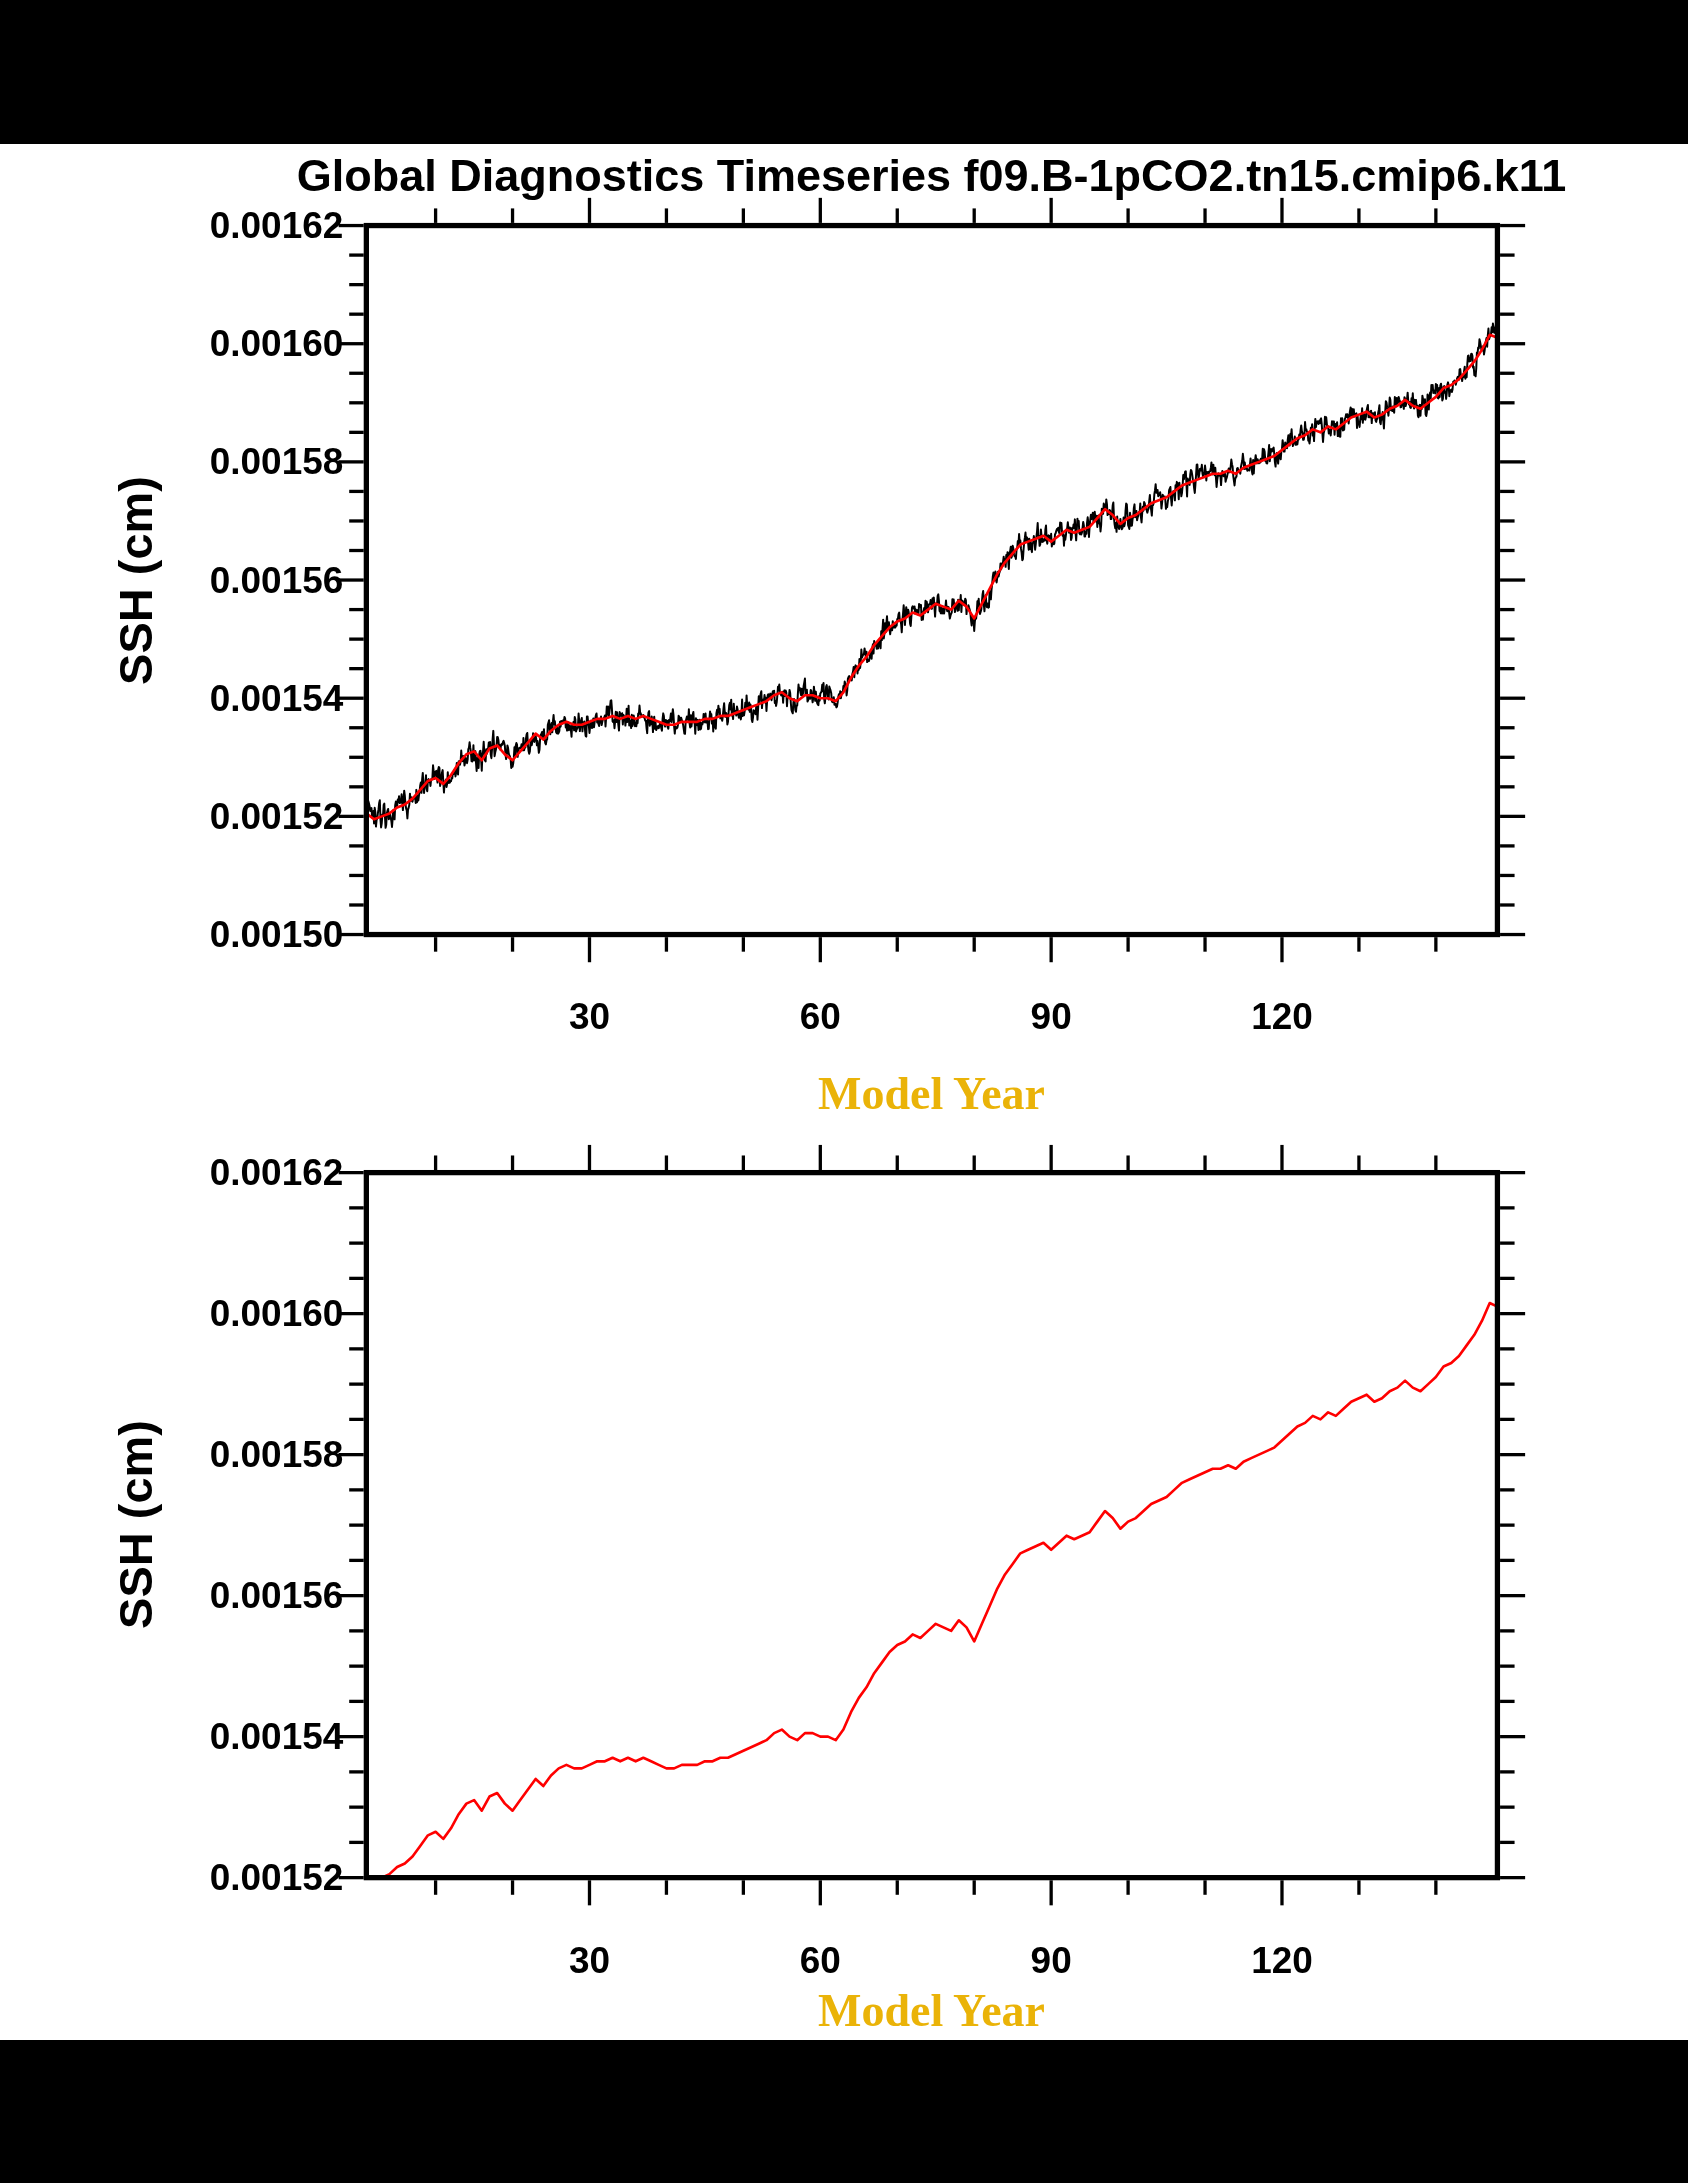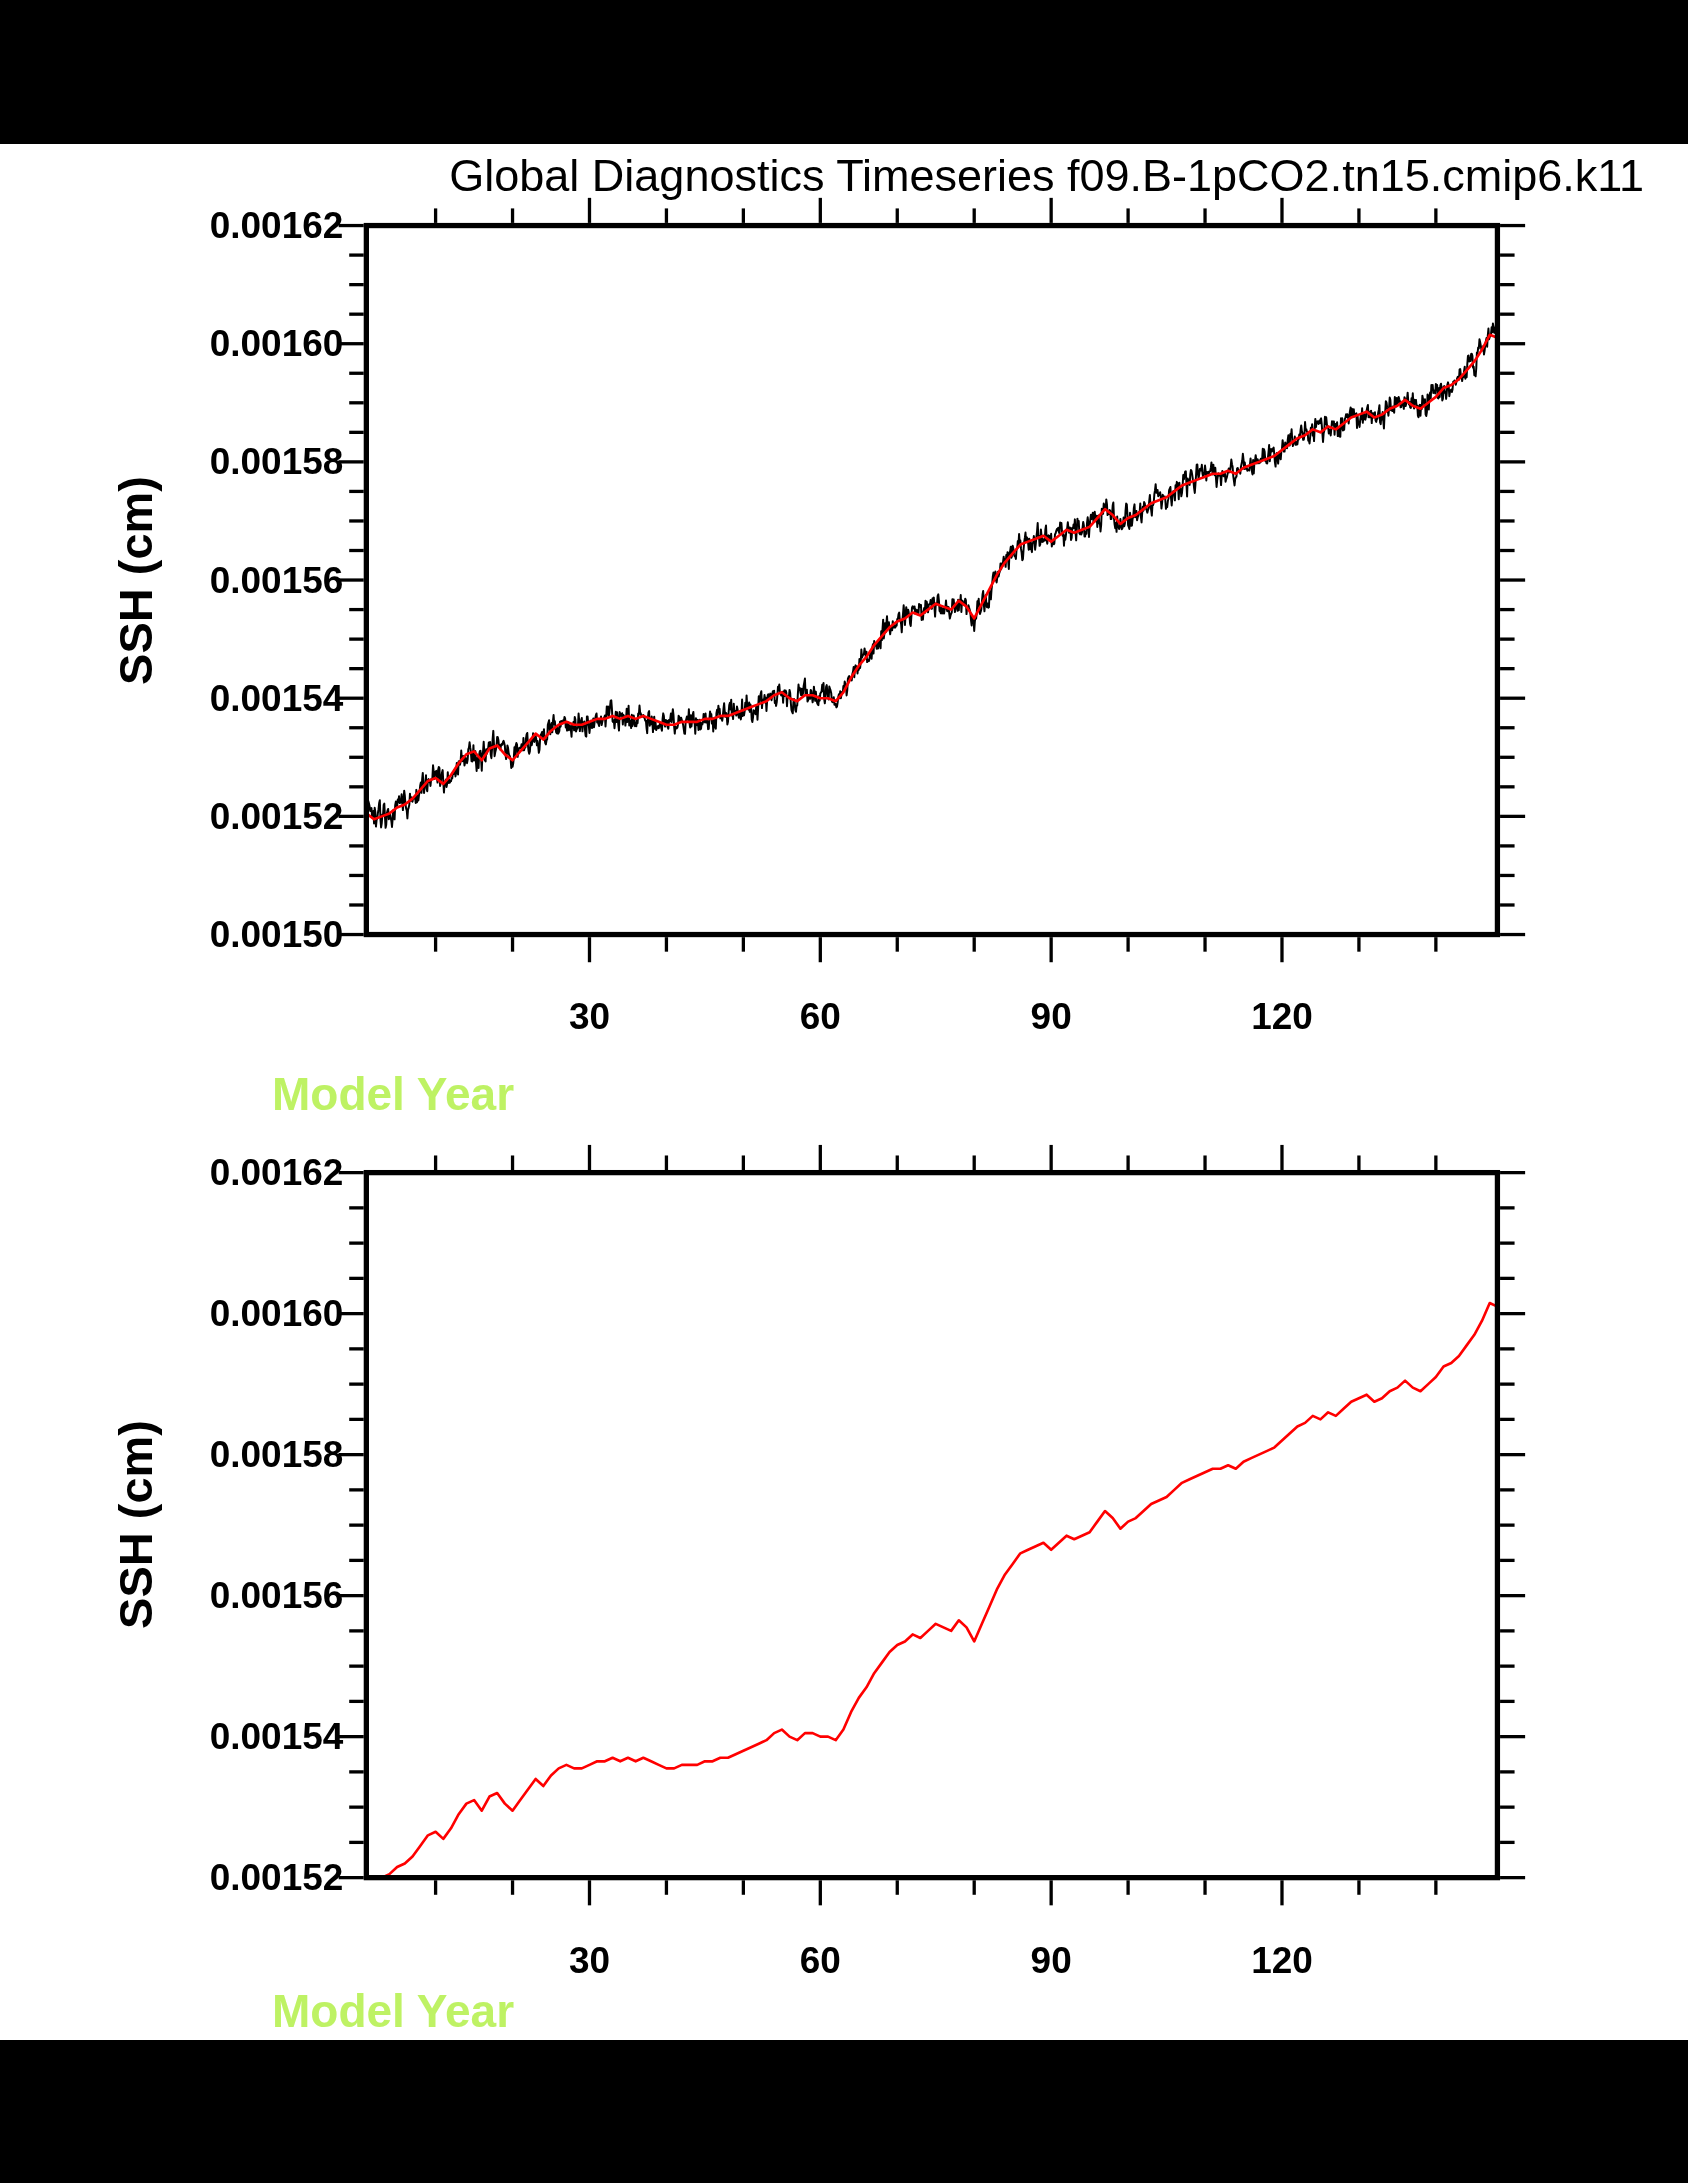--- a/index.html
+++ b/index.html
@@ -1,23 +1,23 @@
 <!DOCTYPE html>
 <html style="font-size:10.6px"><head>
 <meta charset="utf-8">
 <style>
   html,body{margin:0;padding:0;background:#000;}
   .page{position:relative;width:1689px;height:2183px;background:#000000;overflow:hidden;
         font-family:"Liberation Sans",sans-serif;}
   .canvas{position:absolute;left:0;top:144px;width:1689px;height:1896px;background:#ffffff;}
   #chart-svg{position:absolute;left:0;top:0;width:1689px;height:2183px;}
-  .fig-title{position:absolute;left:219px;top:150px;width:1425px;text-align:right;
-             font-size:45px;font-weight:normal;color:#000;white-space:nowrap;}
-  .x-title{position:absolute;left:272px;width:1319px;
-           font-size:46px;font-weight:bold;color:#bef264;}
+  .fig-title{position:absolute;left:219px;top:150px;width:1425px;text-align:center;
+             font-size:45px;font-weight:bold;color:#000;white-space:nowrap;}
+  .x-title{position:absolute;left:272px;width:1319px;text-align:center;
+           font-size:46px;font-weight:bold;color:#eab308;font-family:Liberation Serif, serif;}
   .x-title.top{top:1067px;}
   .x-title.bottom{top:1984px;}
   .y-title{position:absolute;left:-162px;width:594px;height:59px;line-height:59px;text-align:center;
            font-size:47px;font-weight:bold;color:#000;transform:rotate(-90deg);transform-origin:center;}
   .y-title.top{top:551px;}
   .y-title.bottom{top:1495px;}
 </style>
 </head>
 <body>
 

